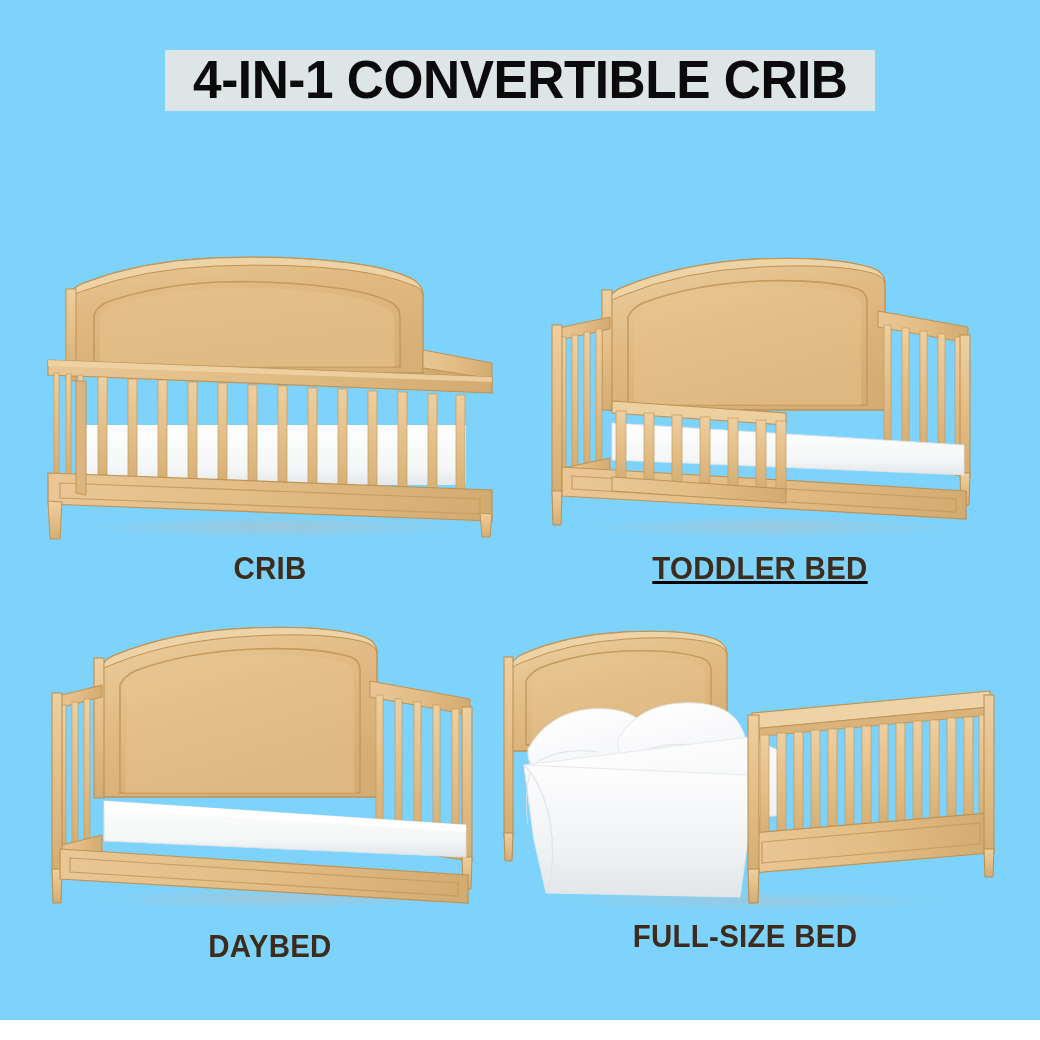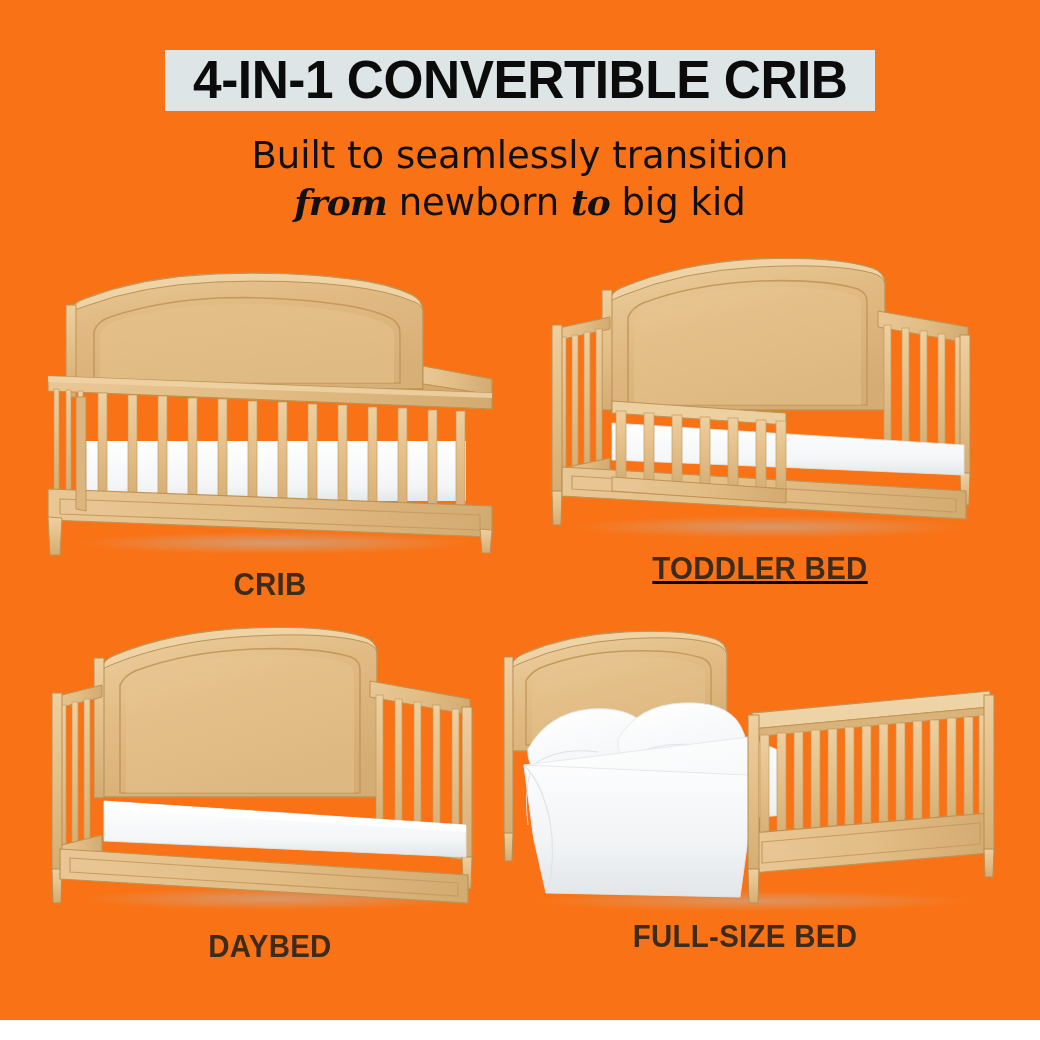--- a/index.html
+++ b/index.html
@@ -10,21 +10,21 @@
     height: 1040px;
     background: #ffffff;
     font-family: "Liberation Sans", sans-serif;
     overflow: hidden;
   }
 
   #page {
     position: relative;
     width: 1040px;
     height: 1020px;
-    background: #f97316;
+    background: #7dd3fc;
   }
 
   
   .header {
     position: absolute;
     top: 0; left: 0;
     width: 1040px;
     text-align: center;
   }
 
@@ -79,21 +79,21 @@
     position: absolute;
     top: 255px;
     left: 0;
     width: 1040px;
     height: 760px;
   }
 
   .cell {
     position: absolute;
   }
-  .cell-crib        { left: 40px;  top: 16px;   width: 460px; height: 360px; }
+  .cell-crib        { left: 40px;  top: 0px;   width: 460px; height: 360px; }
   .cell-toddler     { left: 520px; top: 0px;   width: 480px; height: 360px; text-decoration: underline; }
   .cell-daybed      { left: 40px;  top: 370px; width: 460px; height: 360px; }
   .cell-fullsize    { left: 490px; top: 370px; width: 510px; height: 360px; }
 
   .figure {
     position: relative;
     width: 100%;
     height: 290px;
   }
   .figure svg { display: block; width: 100%; height: 100%; }
@@ -118,29 +118,20 @@
 
 <div id="page">
 
   <div class="header">
     <div class="title-banner-wrap">
       <div class="title-banner">
         <span class="title-text">4-IN-1 CONVERTIBLE CRIB</span>
       </div>
     </div>
 
-    <div class="subtitle">
-      <div class="subtitle-line1">Built to seamlessly transition</div>
-      <div class="subtitle-line2">
-        <span class="script">from</span>
-        <span>newborn</span>
-        <span class="script">to</span>
-        <span>big kid</span>
-      </div>
-    </div>
   </div>
 
   <div class="grid">
 
     <div class="cell cell-crib">
       <div class="figure">
         <svg viewBox="0 0 460 290" xmlns="http://www.w3.org/2000/svg">
           <defs>
             <linearGradient id="woodV" x1="0" y1="0" x2="0" y2="1">
               <stop offset="0%" stop-color="#eecfa0"></stop>

